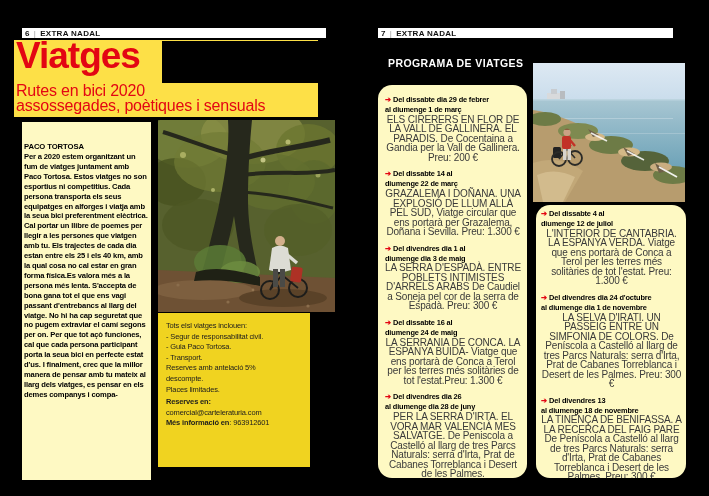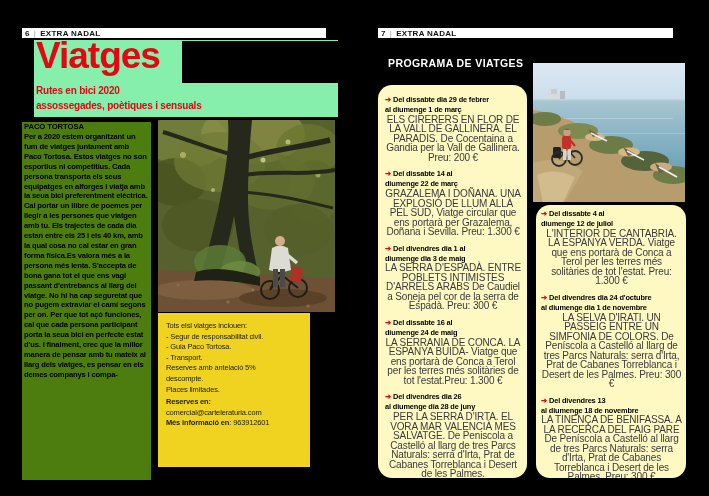--- a/index.html
+++ b/index.html
@@ -11,33 +11,33 @@
   .abs{position:absolute;}
   
   .hdr-bar{
     background:#fff;height:10px;border-bottom:1.5px solid #000;
     display:flex;align-items:center;padding-left:3px;
     font-size:8px;font-weight:bold;color:#111;letter-spacing:.3px;
   }
   .hdr-bar .pgnum{margin-right:4px;}
   .hdr-bar .divider{color:#999;font-weight:normal;margin-right:4px;font-size:8px;}
   
-  .lp-title-block{left:34px;top:39.5px;width:304px;height:77px;background:#86efac;overflow:hidden;}
+  .lp-title-block{left:14px;top:39.5px;width:304px;height:77px;background:#fde047;overflow:hidden;}
   .lp-blackbox{position:absolute;left:148px;top:1px;right:0;height:42px;background:#000;}
   .lp-title{
     position:absolute;left:2px;top:-4px;
     font-size:37px;line-height:40px;font-weight:bold;color:#e30613;letter-spacing:-1px;
   }
   .lp-subtitle{
     position:absolute;left:2px;top:43px;
-    font-size:10px;line-height:15px;font-weight:bold;color:#e30613;letter-spacing:-.2px;
+    font-size:16px;line-height:15px;font-weight:normal;color:#e30613;letter-spacing:-.2px;
   }
   .lp-textcol{
-    left:22px;top:122px;width:129px;height:358px;background:#4d7c0f;
-    padding:0 3px 0 2px;box-sizing:border-box;overflow:hidden;
+    left:22px;top:122px;width:129px;height:358px;background:#fef9c3;
+    padding:20px 3px 0 2px;box-sizing:border-box;overflow:hidden;
   }
   .lp-author{font-size:7.7px;font-weight:bold;color:#000;line-height:10px;letter-spacing:-.1px;}
   .lp-body{
     font-size:7.6px;font-weight:bold;color:#000;line-height:9.9px;
     letter-spacing:-.15px;text-align:left;
   }
   .lp-photo{left:158px;top:120px;width:177px;height:192px;overflow:hidden;}
   .lp-infobox{
     left:158px;top:313px;width:152px;height:154px;background:#f0d320;
     padding:8px 18px 0 8px;box-sizing:border-box;overflow:hidden;

